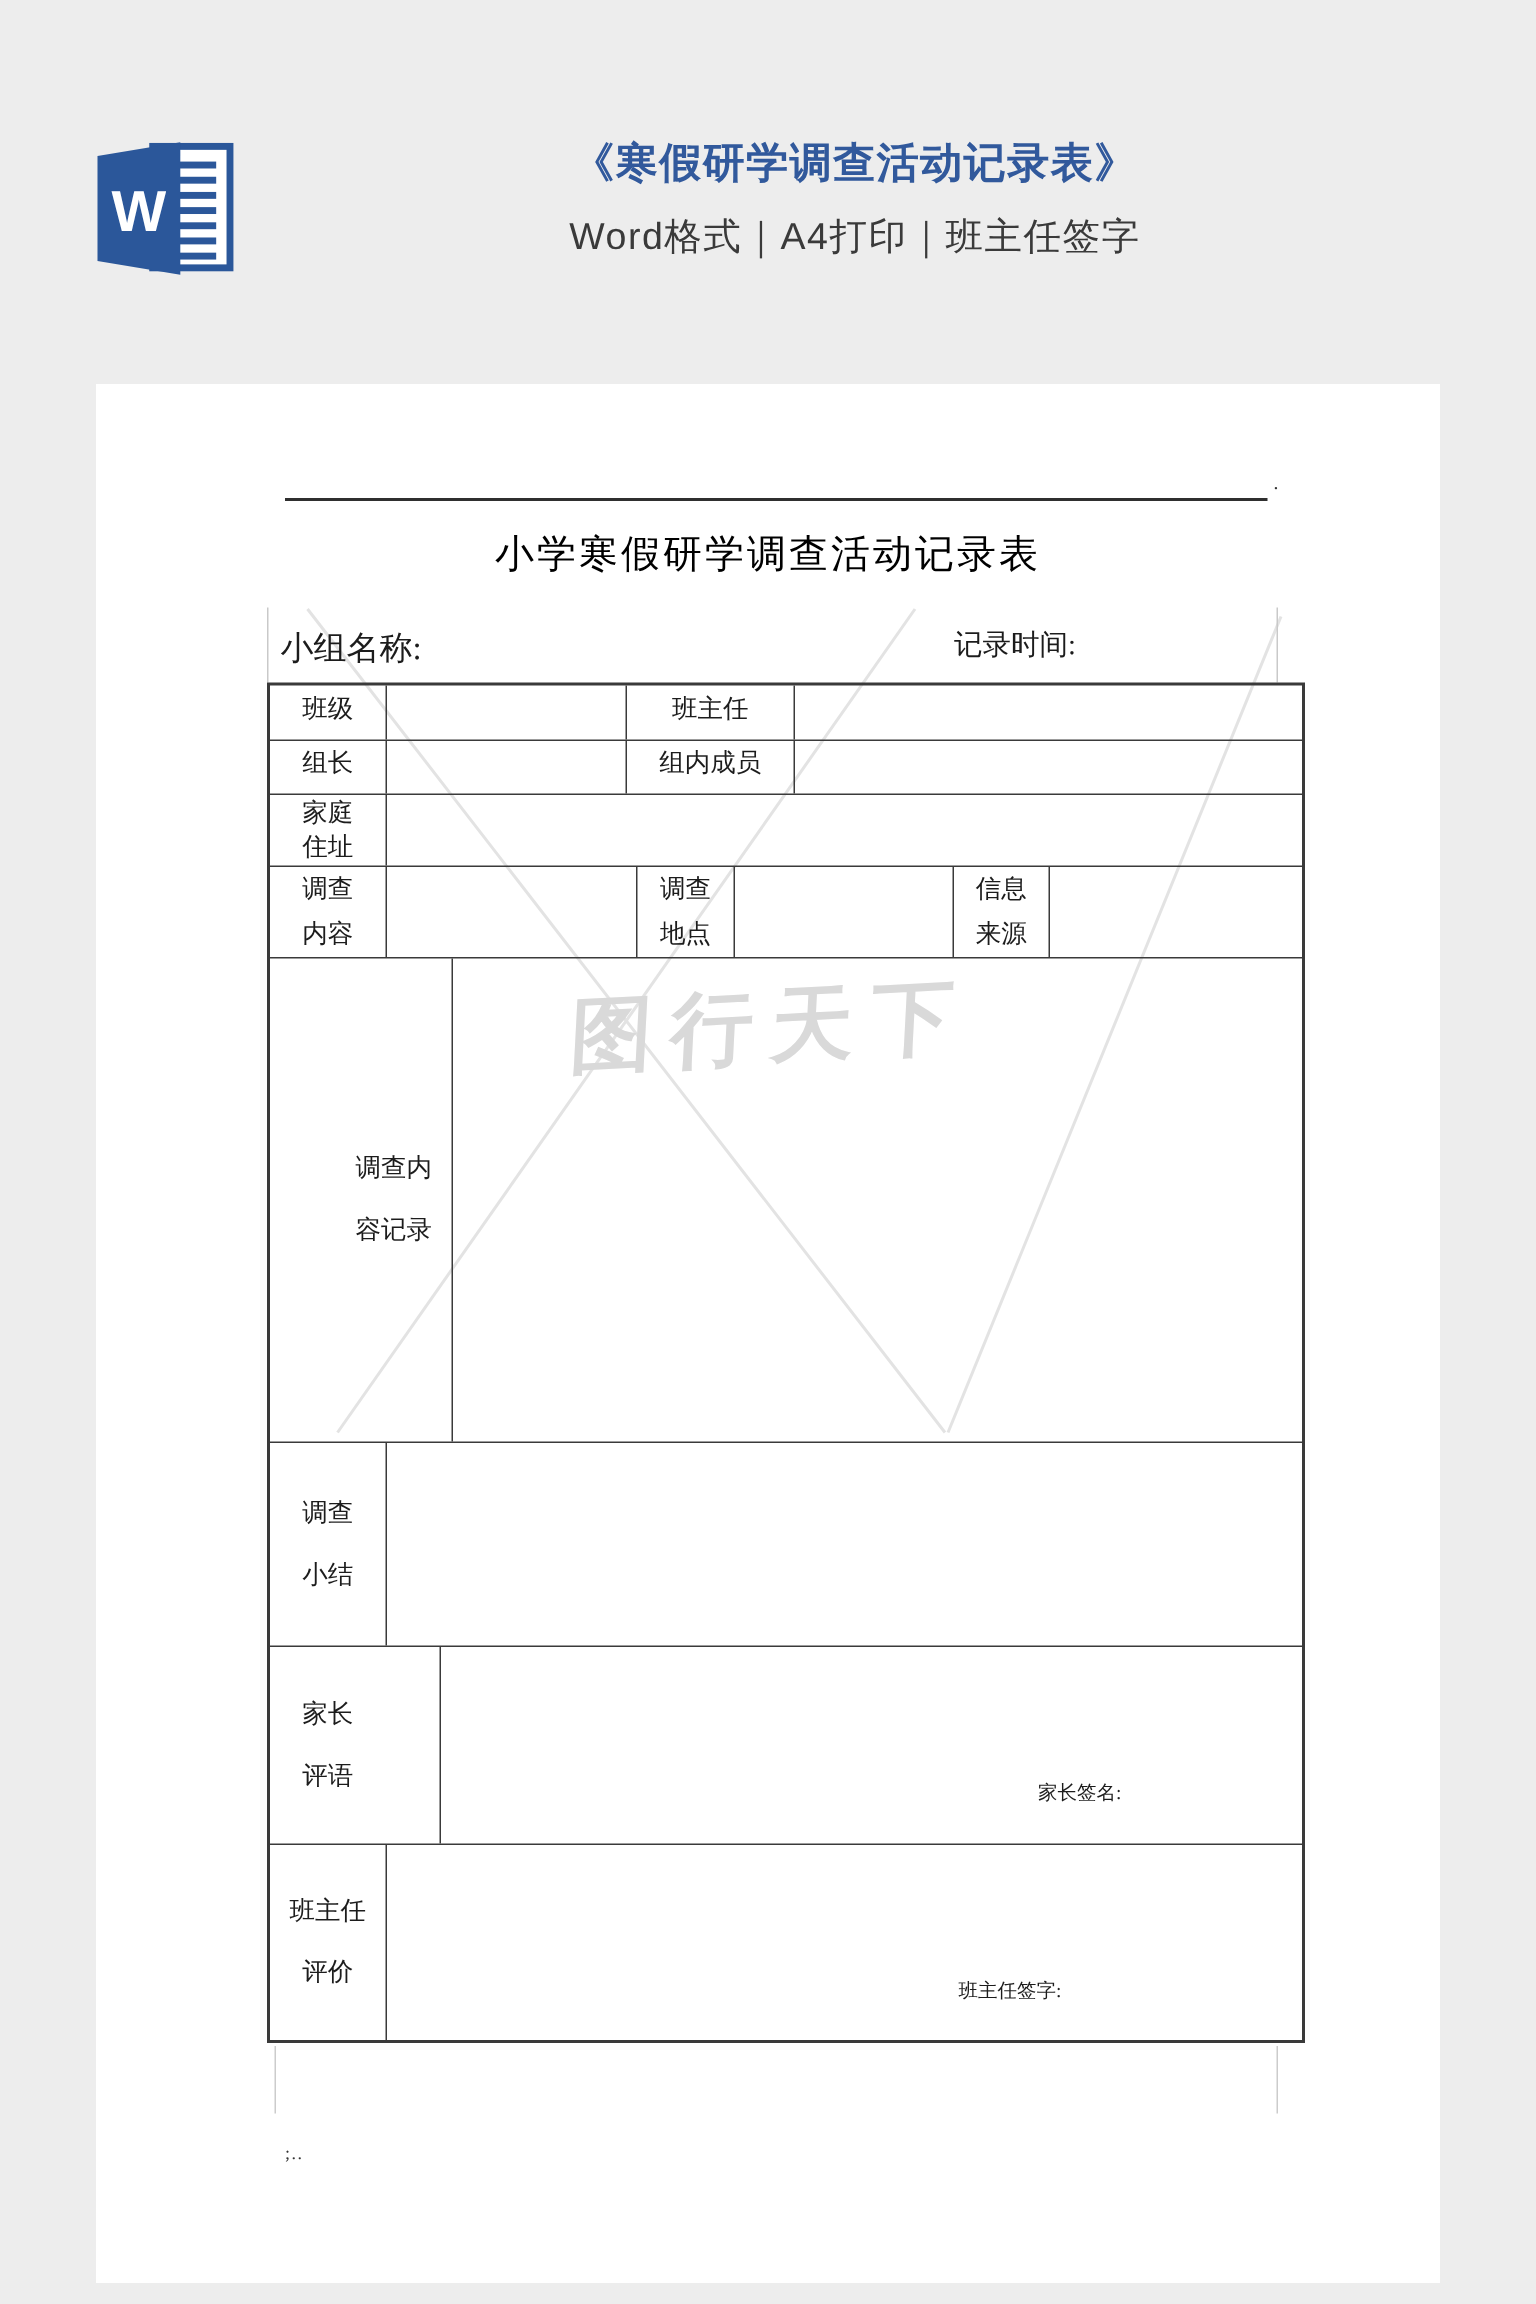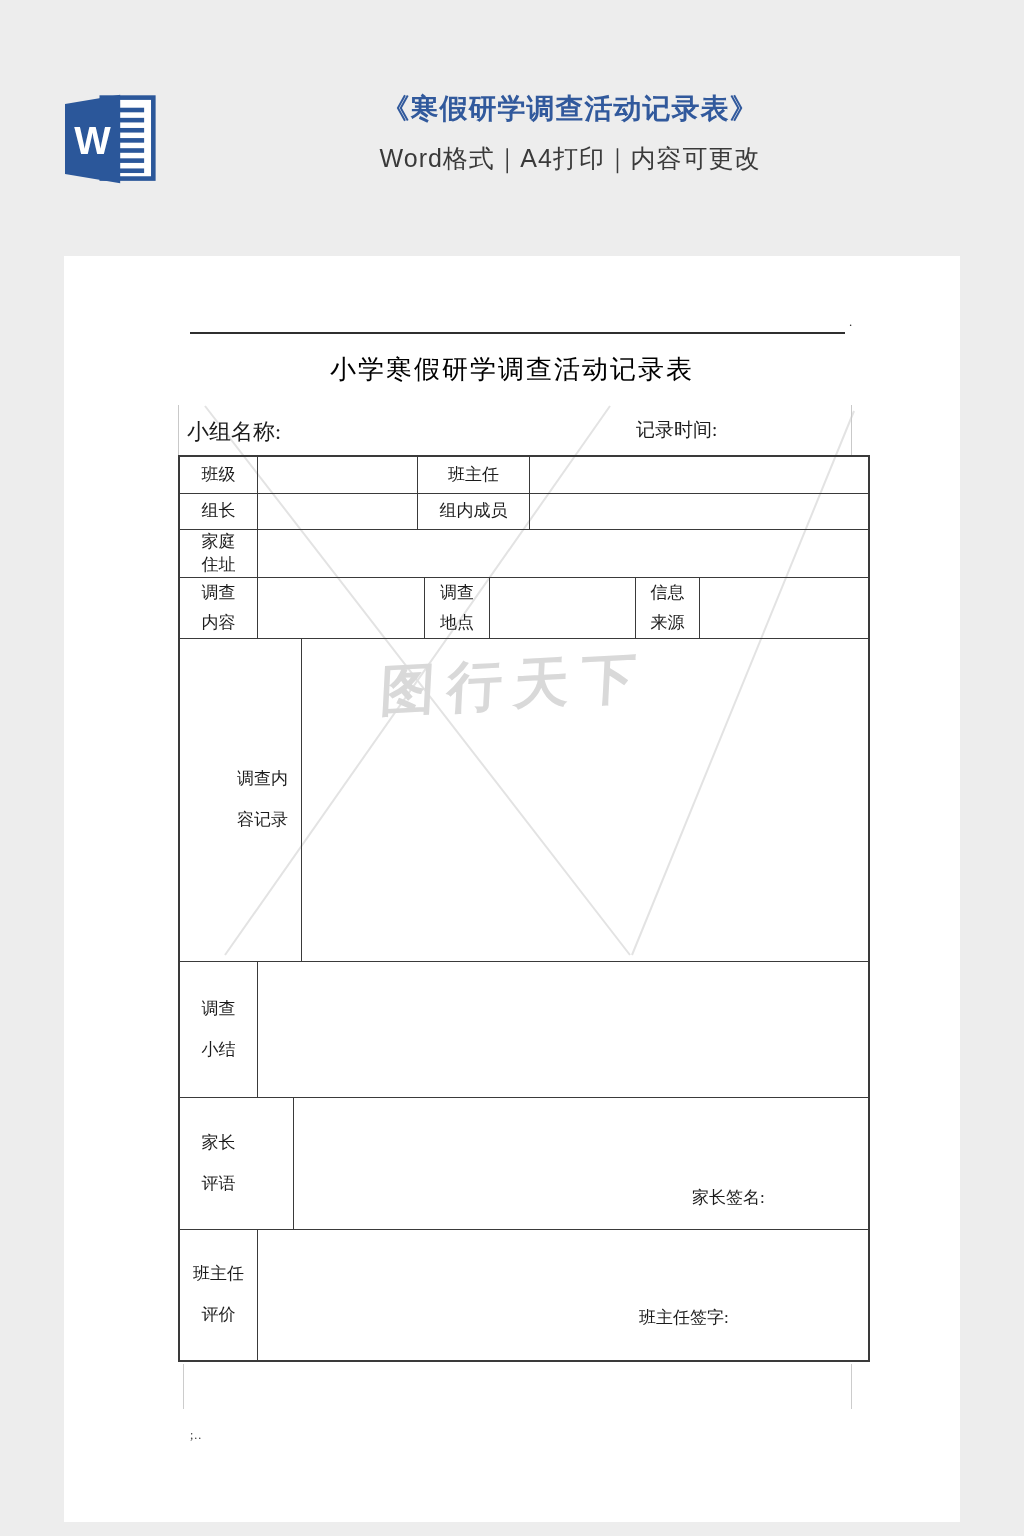--- a/index.html
+++ b/index.html
@@ -49,39 +49,39 @@
   .meta-group{position:absolute;left:8px;top:12px;font-size:22px;}
   .meta-time{position:absolute;left:457px;top:12px;font-size:19px;}
   
   .doc-table{
     position:absolute;left:114px;top:199px;width:688px;
     border:2px solid #3a3a3a;box-sizing:content-box;
     background:transparent;
   }
   .trow{display:grid;}
   .trow + .trow{border-top:1px solid #3a3a3a;}
-  .cols-4{grid-template-columns:77px 160px 112px 1fr;}
+  .cols-4{grid-template-columns:77px 160px 112px 1fr;font-family:Liberation Mono, monospace;}
   .cols-2{grid-template-columns:77px 1fr;}
   .cols-6{grid-template-columns:77px 167px 65px 146px 64px 1fr;}
   .tcell{
     position:relative;display:flex;align-items:center;justify-content:center;
     box-sizing:border-box;
   }
   .tcell + .tcell{border-left:1px solid #3a3a3a;}
   .cell-label{
     font-size:17px;text-align:center;white-space:pre-line;line-height:1.45;
   }
   .lh-tight{line-height:1.3;}
   .lh-mid{line-height:1.75;}
   .lh-wide{line-height:2.4;}
   .h-r1{height:36px;} .h-r2{height:35px;} .h-r3{height:47px;} .h-r4{height:60px;}
   .h-r5{height:322px;padding-left:44px;} .h-r6{height:135px;} .h-r7{height:131px;gap:36px;} .h-r8{height:130px;}
-  .sign-label{position:absolute;font-size:17px;}
+  .sign-label{position:absolute;font-size:13px;}
   .sign-parent{left:398px;top:88px;}
-  .sign-teacher{left:381px;top:76px;}
+  .sign-teacher{left:381px;top:88px;}
   
   .guide-line{position:absolute;width:1px;height:45px;background:#cccccc;top:1108px;}
   .guide-left{left:119px;} .guide-right{left:787px;}
   .footer-mark{position:absolute;left:126px;top:1172px;font-size:12px;color:#333;letter-spacing:1px;}
 </style>
 </head>
 <body>
 
 <div class="site-header">
   <svg class="word-icon" viewBox="0 0 104 100">
@@ -91,21 +91,21 @@
     <rect x="52" y="38" width="36" height="5" fill="#2b579a"></rect>
     <rect x="52" y="49" width="36" height="5" fill="#2b579a"></rect>
     <rect x="52" y="60" width="36" height="5" fill="#2b579a"></rect>
     <rect x="52" y="71" width="36" height="5" fill="#2b579a"></rect>
     <rect x="52" y="82" width="36" height="5" fill="#2b579a"></rect>
     <polygon points="2,12 62,2 62,98 2,88" fill="#2b579a"></polygon>
     <text x="32" y="66" text-anchor="middle" font-size="42" font-weight="bold" fill="#ffffff" font-family="Liberation Sans, sans-serif">W</text>
   </svg>
   <div class="header-text">
     <div class="header-title">《寒假研学调查活动记录表》</div>
-    <div class="header-subtitle">Word格式｜A4打印｜内容可更改</div>
+    <div class="header-subtitle">Word格式｜A4打印｜班主任签字</div>
   </div>
 </div>
 
 <div class="page">
 
   <svg class="wm-lines" width="896" height="1266" viewBox="0 0 896 1266">
     <line x1="141" y1="150" x2="566" y2="699" stroke="#e3e3e3" stroke-width="2"></line>
     <line x1="546" y1="150" x2="161" y2="699" stroke="#e3e3e3" stroke-width="2"></line>
     <line x1="790" y1="155" x2="568" y2="699" stroke="#e3e3e3" stroke-width="2"></line>
   </svg>

